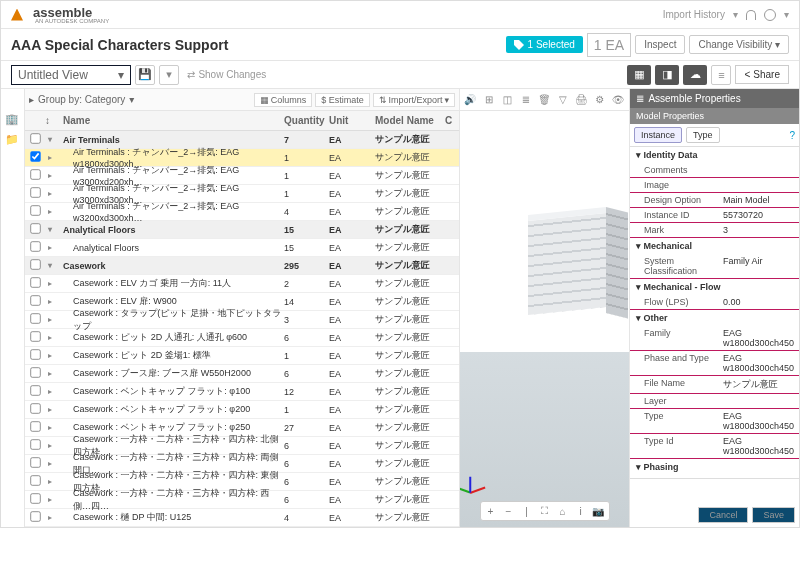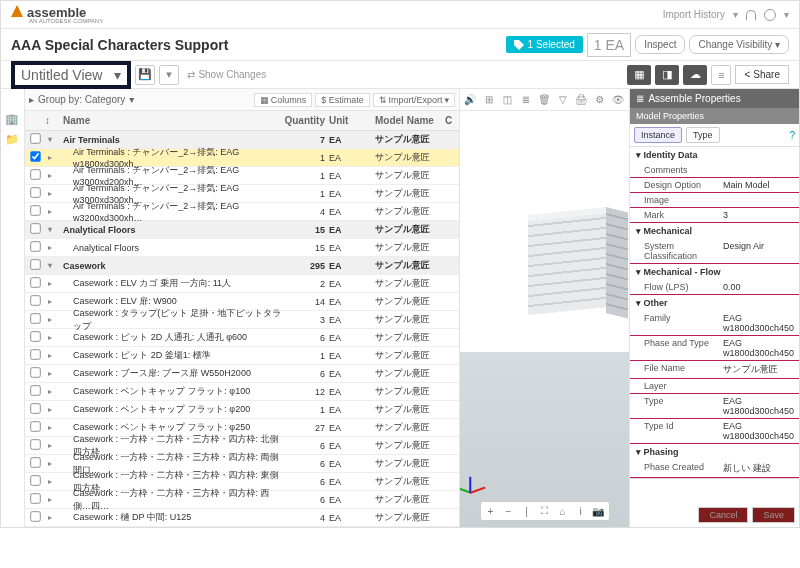--- a/index.html
+++ b/index.html
@@ -1,41 +1,41 @@
 <!DOCTYPE html>
 <html><head>
 <meta charset="utf-8">
 <style>
 * { box-sizing: border-box; margin: 0; padding: 0; }
 body { font-family: Arial, sans-serif; font-size: 11px; color: #333; background: #fff; }
 .app { width: 800px; height: 528px; display: flex; flex-direction: column; border: 1px solid #ddd; overflow: hidden; }
 
 
 .header { height: 28px; border-bottom: 1px solid #e5e5e5; display: flex; align-items: center; padding: 0 10px; }
-.logo { display: flex; gap: 4px; }
+.logo { display: flex; align-items: center; gap: 10px; }
 .logo-mark { width: 12px; height: 12px; background: #e07b00; clip-path: polygon(50% 0, 100% 100%, 0 100%); }
 .logo-text { font-size: 13px; font-weight: 600; color: #444; }
 .logo-sub { font-size: 6px; color: #888; margin-left: 2px; margin-top: -2px; }
 .header-right { margin-left: auto; display: flex; gap: 8px; align-items: center; color: #999; font-size: 10px; }
 .header-right span { cursor: pointer; }
 .icon-gear { width: 12px; height: 12px; display: inline-block; border: 1.5px solid #999; border-radius: 50%; position: relative; }
 .icon-user { width: 10px; height: 10px; display: inline-block; border: 1.5px solid #999; border-radius: 50% 50% 0 0; border-bottom: none; position: relative; }
 
 
 .titlebar { height: 32px; display: flex; align-items: center; padding: 0 10px; border-bottom: 1px solid #e5e5e5; }
 .page-title { font-size: 14px; font-weight: 700; color: #333; }
 .title-right { margin-left: auto; display: flex; gap: 4px; align-items: center; }
 .badge-sel { background: #00bcd4; color: #fff; padding: 3px 8px; font-size: 10px; display: flex; align-items: center; gap: 4px; border-radius: 2px; }
 .badge-sel svg { width: 10px; height: 10px; fill: #fff; }
 .badge-count { background: #fff; border: 1px solid #ccc; padding: 3px 6px; font-size: 14px; color: #999; }
-.btn { background: #fff; border: 1px solid #ccc; padding: 3px 8px; font-size: 10px; color: #666; cursor: pointer; border-radius: 7px; }
+.btn { background: #fff; border: 1px solid #ccc; padding: 3px 8px; font-size: 10px; color: #666; cursor: pointer; border-radius: 2px; }
 
 
 .toolbar { height: 28px; display: flex; align-items: center; padding: 0 10px; border-bottom: 1px solid #e5e5e5; gap: 4px; }
-.view-select { border: 4px solid #0f172a; padding: 2px 6px; font-size: 14px; color: #666; min-width: 120px; display: flex; justify-content: space-between; align-items: center; }
+.view-select { border: 1px solid #0f172a; padding: 2px 6px; font-size: 12px; color: #666; min-width: 120px; display: flex; justify-content: space-between; align-items: center; }
 .tool-icon { width: 20px; height: 20px; border: 1px solid #ccc; display: flex; align-items: center; justify-content: center; border-radius: 2px; cursor: pointer; color: #888; font-size: 11px; }
 .show-changes { color: #999; font-size: 10px; margin-left: 4px; display: flex; align-items: center; gap: 3px; }
 .tool-right { margin-left: auto; display: flex; gap: 4px; align-items: center; }
 .tool-dark { width: 24px; height: 20px; background: #555; color: #fff; display: flex; align-items: center; justify-content: center; border-radius: 2px; cursor: pointer; }
 .share-btn { border: 1px solid #ccc; padding: 3px 8px; font-size: 10px; display: flex; align-items: center; gap: 3px; cursor: pointer; }
 
 
 .main { flex: 1; display: flex; overflow: hidden; }
 .left-icons { width: 24px; border-right: 1px solid #e5e5e5; display: flex; flex-direction: column; padding-top: 24px; gap: 6px; align-items: center; }
 .left-icons div { width: 14px; height: 14px; color: #999; cursor: pointer; }
@@ -44,21 +44,21 @@
 
 .grid-header { height: 22px; border-bottom: 1px solid #e5e5e5; display: flex; align-items: center; padding: 0 4px; gap: 4px; background: #fafafa; font-size: 10px; color: #666; }
 .grid-header-right { margin-left: auto; display: flex; gap: 3px; }
 .hdr-btn { border: 1px solid #ddd; padding: 1px 5px; font-size: 9px; color: #666; background: #fff; cursor: pointer; display: flex; align-items: center; gap: 2px; }
 
 
 .cols-header { height: 20px; display: flex; align-items: center; background: #f5f5f5; border-bottom: 1px solid #ddd; font-size: 10px; color: #666; font-weight: 600; }
 .col-check { width: 20px; text-align: center; }
 .col-exp { width: 16px; }
 .col-name { flex: 1; padding-left: 2px; }
-.col-qty { width: 45px; text-align: right; padding-right: 4px; }
+.col-qty { width: 45px; padding-right: 4px; }
 .col-unit { width: 46px; }
 .col-model { width: 70px; }
 .col-c { width: 14px; }
 
 
 .grid-body { flex: 1; overflow-y: auto; }
 .row { height: 18px; display: flex; align-items: center; border-bottom: 1px solid #eee; font-size: 9px; }
 .row.group { background: #f0f0f0; font-weight: 600; }
 .row.selected { background: #fff3b8; }
 .row .col-check input { transform: scale(0.8); }
@@ -87,21 +87,21 @@
 .props-tabs { display: flex; border-bottom: 1px solid #ddd; padding: 3px 4px; gap: 4px; align-items: center; }
 .props-tab { padding: 2px 6px; font-size: 9px; border: 1px solid #ccc; border-radius: 2px; cursor: pointer; }
 .props-tab.active { background: #eef; border-color: #99c; }
 .help-icon { margin-left: auto; color: #0099cc; font-size: 10px; cursor: pointer; }
 .props-body { flex: 1; overflow-y: auto; font-size: 9px; }
 .prop-section { padding: 3px 6px; font-weight: 700; font-size: 9px; display: flex; align-items: center; gap: 3px; cursor: pointer; }
 .prop-row { display: flex; padding: 2px 6px 2px 14px; border-bottom: 1px solid #be185d; }
 .prop-label { flex: 1; color: #555; }
 .prop-val { width: 70px; color: #333; }
 .props-footer { border-top: 1px solid #ddd; padding: 4px; display: flex; gap: 4px; justify-content: flex-end; }
-.props-footer button { border: 1px solid #ccc; background: #7f1d1d; padding: 2px 10px; font-size: 9px; color: #999; cursor: pointer; margin-top: 24px; }
+.props-footer button { border: 1px solid #ccc; background: #0c4a6e; padding: 2px 10px; font-size: 9px; color: #999; cursor: pointer; margin-top: 24px; }
 
 ::-webkit-scrollbar { width: 6px; height: 6px; }
 ::-webkit-scrollbar-thumb { background: #ccc; border-radius: 3px; }
 </style>
 </head>
 <body>
 
 <div class="app">
 
   <div class="header">
@@ -430,35 +430,39 @@
         <div class="props-tab">Type</div>
         <div class="help-icon">?</div>
       </div>
       <div class="props-body" id="props-body">
           <div class="prop-section"><span>▾</span> Identity Data</div>
           <div class="prop-row">
             <div class="prop-label">Comments</div>
             <div class="prop-val"></div>
           </div>
           <div class="prop-row">
+            <div class="prop-label">Image</div>
+            <div class="prop-val"></div>
+          </div>
+          <div class="prop-row">
             <div class="prop-label">Design Option</div>
             <div class="prop-val">Main Model</div>
           </div>
           <div class="prop-row">
-            <div class="prop-label">Image</div>
-            <div class="prop-val"></div>
+            <div class="prop-label">Instance ID</div>
+            <div class="prop-val">55730720</div>
           </div>
           <div class="prop-row">
             <div class="prop-label">Mark</div>
             <div class="prop-val">3</div>
           </div>
           <div class="prop-section"><span>▾</span> Mechanical</div>
           <div class="prop-row">
             <div class="prop-label">System Classification</div>
-            <div class="prop-val">Design Air</div>
+            <div class="prop-val">Family Air</div>
           </div>
           <div class="prop-section"><span>▾</span> Mechanical - Flow</div>
           <div class="prop-row">
             <div class="prop-label">Flow (LPS)</div>
             <div class="prop-val">0.00</div>
           </div>
           <div class="prop-section"><span>▾</span> Other</div>
           <div class="prop-row">
             <div class="prop-label">Family</div>
             <div class="prop-val">EAG w1800d300ch450</div>

